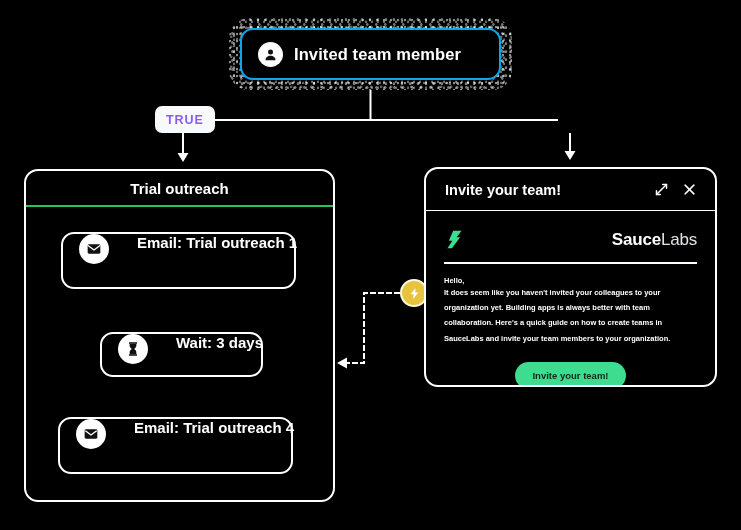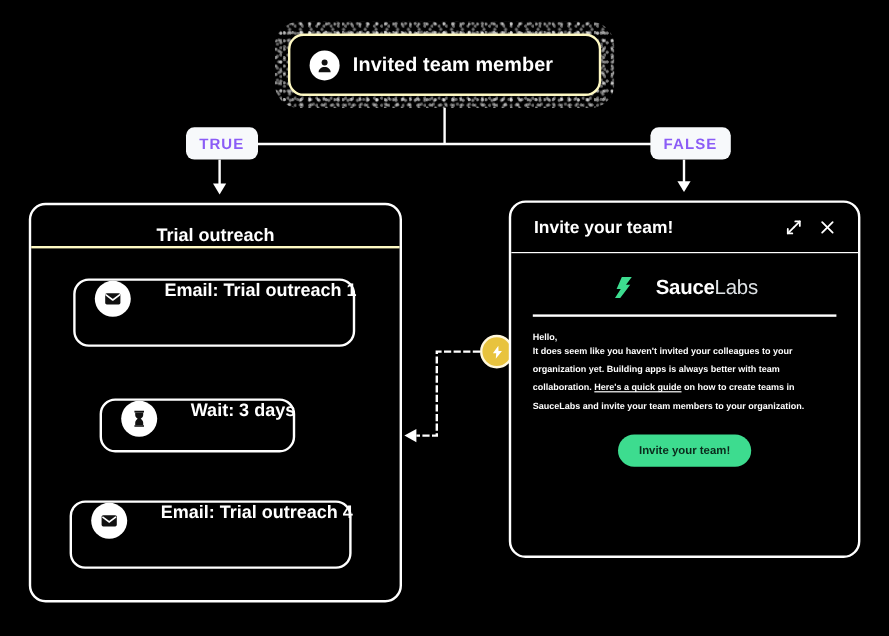--- a/index.html
+++ b/index.html
@@ -23,21 +23,21 @@
       radial-gradient(circle at 37% 72%, rgba(255,255,255,.45) 0 1px, transparent 1.6px),
       radial-gradient(circle at 62% 20%, rgba(255,255,255,.5) 0 1px, transparent 1.6px),
       radial-gradient(circle at 85% 63%, rgba(255,255,255,.42) 0 1px, transparent 1.6px),
       radial-gradient(circle at 22% 88%, rgba(255,255,255,.38) 0 1px, transparent 1.6px),
       radial-gradient(circle at 73% 90%, rgba(255,255,255,.4) 0 1px, transparent 1.6px);
     background-size: 7px 7px, 9px 9px, 8px 8px, 6px 6px, 10px 10px, 11px 11px;
     filter: blur(.3px);
   }
   .trigger-node {
     position: absolute; left: 240px; top: 28px; width: 261px; height: 52px;
-    background: #000; border: 2px solid #fef9c3; border-radius: 13px;
+    background: #000; border: 2px solid #0ea5e9; border-radius: 13px;
     display: flex; align-items: center; gap: 11px; padding: 0 16px;
   }
   .trigger-label { color: #fff; font-size: 16.5px; font-weight: bold; letter-spacing: .1px; white-space: nowrap; }
   .avatar-chip {
     width: 25px; height: 25px; border-radius: 50%; background: #fff;
     display: flex; align-items: center; justify-content: center; flex: 0 0 auto;
   }
 
   
   .pill {
@@ -48,62 +48,62 @@
   }
   #pill-true { left: 155px; top: 106px; }
   #pill-false { left: 542px; top: 106px; }
 
   
   .group-panel {
     position: absolute; left: 24px; top: 169px; width: 311px; height: 333px;
     border: 2px solid #ffffff; border-radius: 14px; background: #000;
   }
   .group-header {
-    height: 36px; border-bottom: 2px solid #fef9c3;
-    display: flex; align-items: flex-end; justify-content: center;
+    height: 36px; border-bottom: 2px solid #22c55e;
+    display: flex; align-items: center; justify-content: center;
   }
   .group-title { color: #fff; font-size: 15px; font-weight: bold; }
 
   .step-node {
     position: absolute; background: #000; border: 2px solid #ffffff;
     border-radius: 13px; display: flex; gap: 28px;
     padding: 0 16px;
   }
   .step-label { color: #fff; font-size: 15px; font-weight: bold; white-space: nowrap; }
   .step-icon {
     width: 30px; height: 30px; border-radius: 50%; background: #fff;
     display: flex; align-items: center; justify-content: center; flex: 0 0 auto;
   }
   #node-email1 { left: 61px; top: 232px; width: 235px; height: 57px; }
-  #node-wait   { left: 83px; top: 332px; width: 163px; height: 45px; }
+  #node-wait   { left: 100px; top: 332px; width: 163px; height: 45px; }
   #node-email2 { left: 58px; top: 417px; width: 235px; height: 57px; }
 
   
   .email-card {
-    position: absolute; left: 424px; top: 167px; width: 293px; height: 298px;
+    position: absolute; left: 424px; top: 167px; width: 293px; height: 220px;
     border: 2px solid #ffffff; border-radius: 14px; background: #000; overflow: hidden;
   }
   .email-titlebar {
     height: 42px; border-bottom: 1.5px solid #ffffff;
     display: flex; align-items: center; padding: 0 16px 0 19px; gap: 8px;
   }
   .email-title { color: #fff; font-size: 14.5px; font-weight: bold; flex: 1; }
   .titlebar-btn {
     width: 20px; height: 20px; display: flex; align-items: center; justify-content: center;
     cursor: pointer; flex: 0 0 auto;
   }
   .email-body { padding: 14px 18px 0 18px; }
-  .brand-row { display: flex; align-items: center; justify-content: center; gap: 16px; padding: 4px 0 12px; }
+  .brand-row { display: flex; align-items: center; justify-content: space-between; gap: 16px; padding: 4px 0 12px; }
   .brand-name { font-size: 17px; font-weight: bold; letter-spacing: -.2px; }
   .brand-name .b1 { color: #ffffff; }
   .brand-name .b2 { color: #dfe3e6; font-weight: normal; }
   .rule { height: 1.5px; background: #ffffff; margin: 0 0 12px 0; }
   .greet { color: #ffffff; font-size: 7.5px; font-weight: bold; margin-bottom: 0; }
   .para { color: #ffffff; font-size: 7.5px; font-weight: bold; line-height: 2.05; }
-  .para .lnk { text-decoration: underline; }
+  .para .lnk { }
   .cta-wrap { display: flex; justify-content: center; margin-top: 16px; }
   .cta {
     background: #3ddc8f; color: #0a2a1b; font-size: 9.5px; font-weight: bold;
     border: none; border-radius: 999px; padding: 8px 17px; cursor: pointer;
     font-family: "Liberation Sans", sans-serif;
   }
 
   
   .bolt {
     position: absolute; left: 400px; top: 279px; width: 28px; height: 28px;
@@ -143,21 +143,20 @@
     <span class="avatar-chip">
       <svg width="15" height="15" viewBox="0 0 24 24" fill="#111111">
         <circle cx="12" cy="8" r="4"></circle>
         <path d="M4 21c0-4.4 3.6-7 8-7s8 2.6 8 7z"></path>
       </svg>
     </span>
     <span class="trigger-label">Invited team member</span>
   </div>
 
   <div class="pill" id="pill-true">TRUE</div>
-  <div class="pill" id="pill-false">FALSE</div>
 
   <div class="group-panel">
     <div class="group-header">
       <span class="group-title">Trial outreach</span>
     </div>
   </div>
 
   <div class="step-node" id="node-email1">
     <span class="step-icon">
       <svg width="16" height="16" viewBox="0 0 24 24" fill="none" stroke="#111111" stroke-width="2.2" stroke-linecap="round" stroke-linejoin="round">

